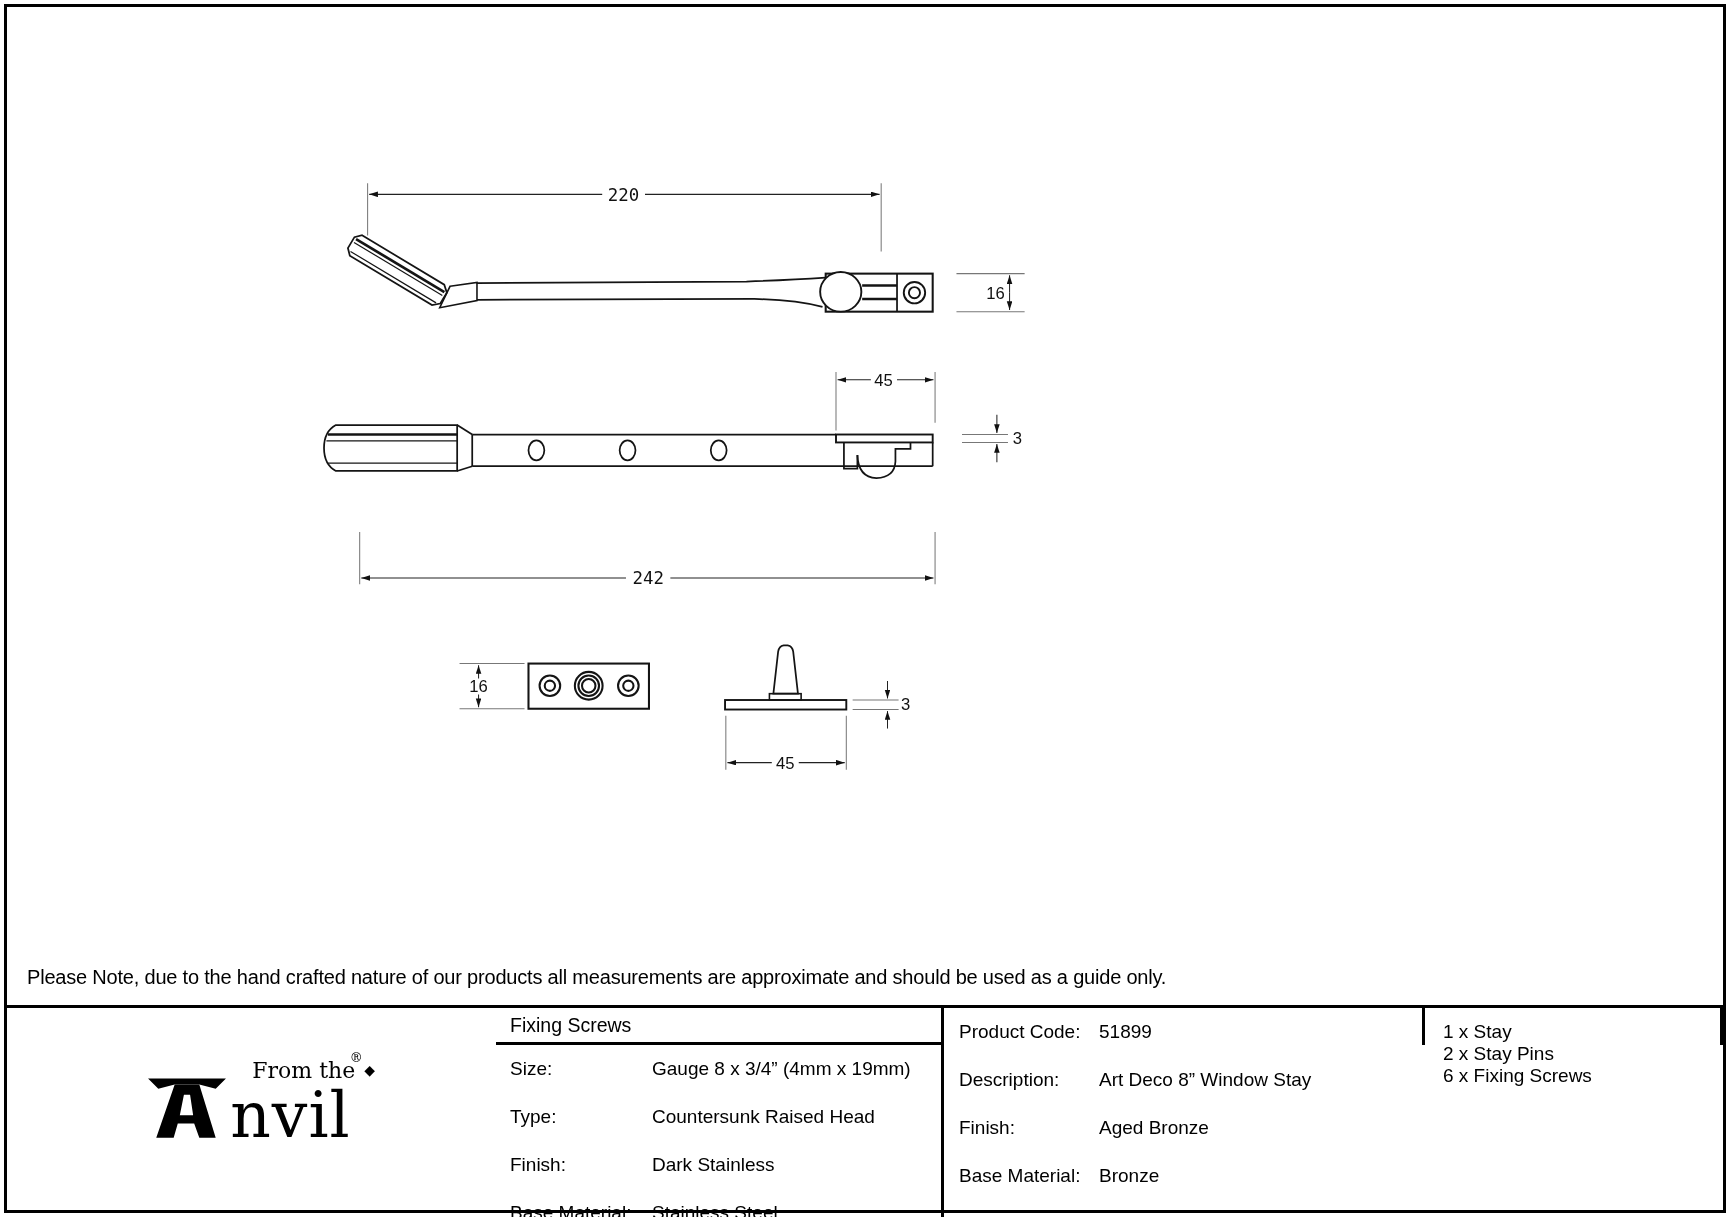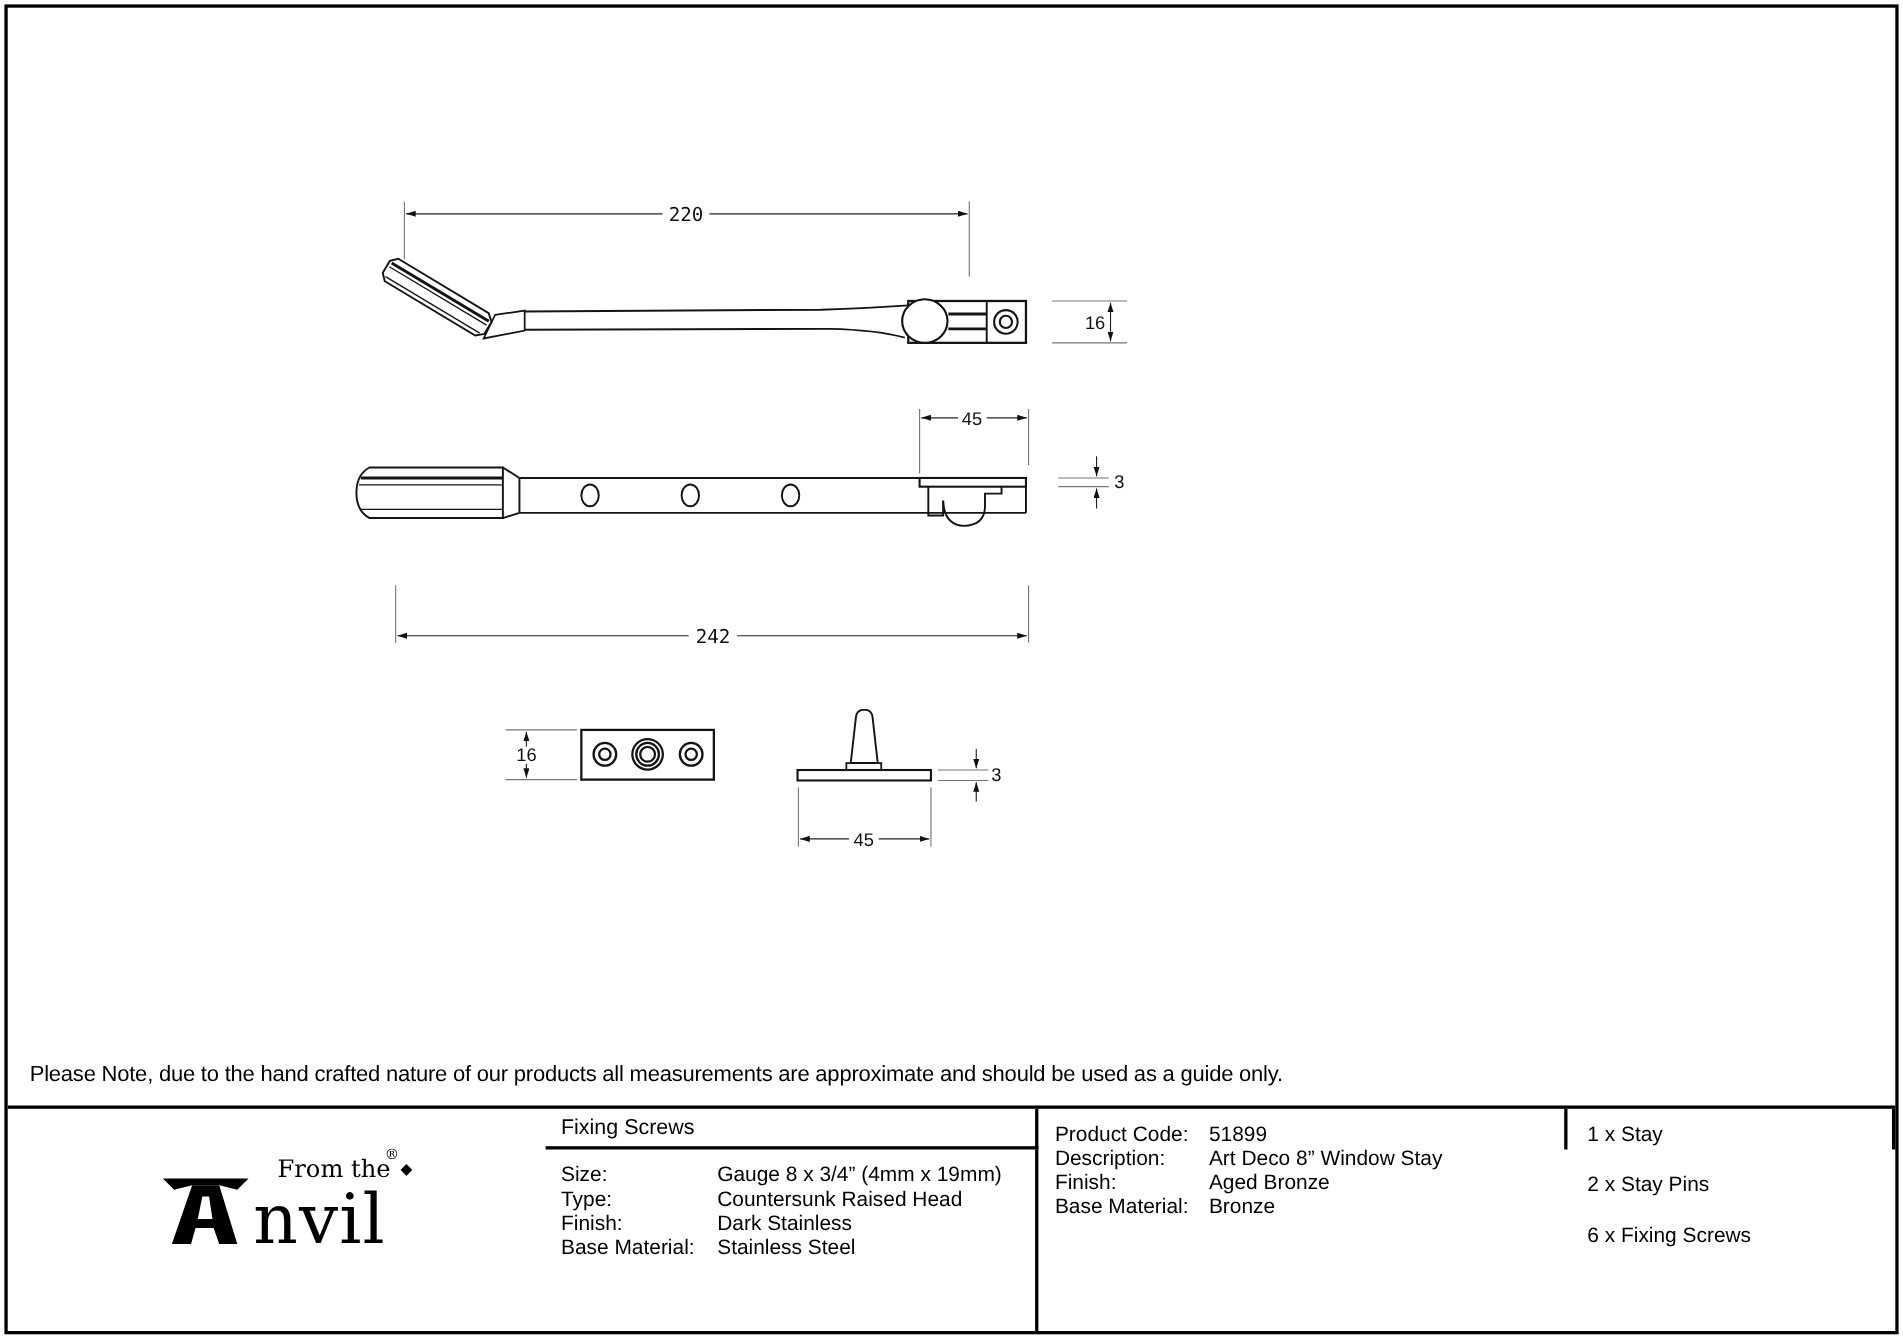--- a/index.html
+++ b/index.html
@@ -14,23 +14,23 @@
 
   .tbl{position:absolute;left:7px;right:7px;top:1008px;bottom:7px;display:grid;
     grid-template-columns:489px 448px 481px 1fr;grid-template-rows:37px auto;}
   .cell{box-sizing:border-box;}
   .hdr{border-bottom:3px solid #000;display:flex;align-items:center;font-size:19.5px;}
   .vline{border-right:3px solid #000;}
   .c1{padding-left:15px;}
   .c2{padding-left:18px;}
   .c3{padding-left:14px;}
   .body-cell{padding-top:13px;font-size:19px;}
-  .kv{display:grid;grid-template-columns:140px auto;row-gap:0;}
+  .kv{display:grid;grid-template-columns:140px auto;row-gap:26px;}
   .c3 .kv{grid-template-columns:142px auto;}
-  .list{display:flex;flex-direction:column;row-gap:24px;}
+  .list{display:flex;flex-direction:column;row-gap:0;}
 
   .logo-cell{grid-row:1 / 3;display:flex;align-items:center;justify-content:center;}
   .logo-box{position:relative;display:flex;align-items:flex-end;height:74px;margin-top:-26px;margin-right:6px;}
   .anvil-a{height:72px;width:82px;margin-bottom:0;}
   .nvil{font-family:"DejaVu Serif","Liberation Serif",serif;font-size:63px;line-height:0.78;
     font-weight:500;letter-spacing:1px;margin-left:2px;}
   .fromthe{position:absolute;top:-8px;left:106px;font-family:"DejaVu Serif","Liberation Serif",serif;
     font-size:22px;white-space:nowrap;}
   .dia{font-size:14px;margin-left:9px;vertical-align:3px;}
   .reg{position:absolute;top:-16px;right:-12px;font-size:13px;font-family:"DejaVu Serif",serif;}

